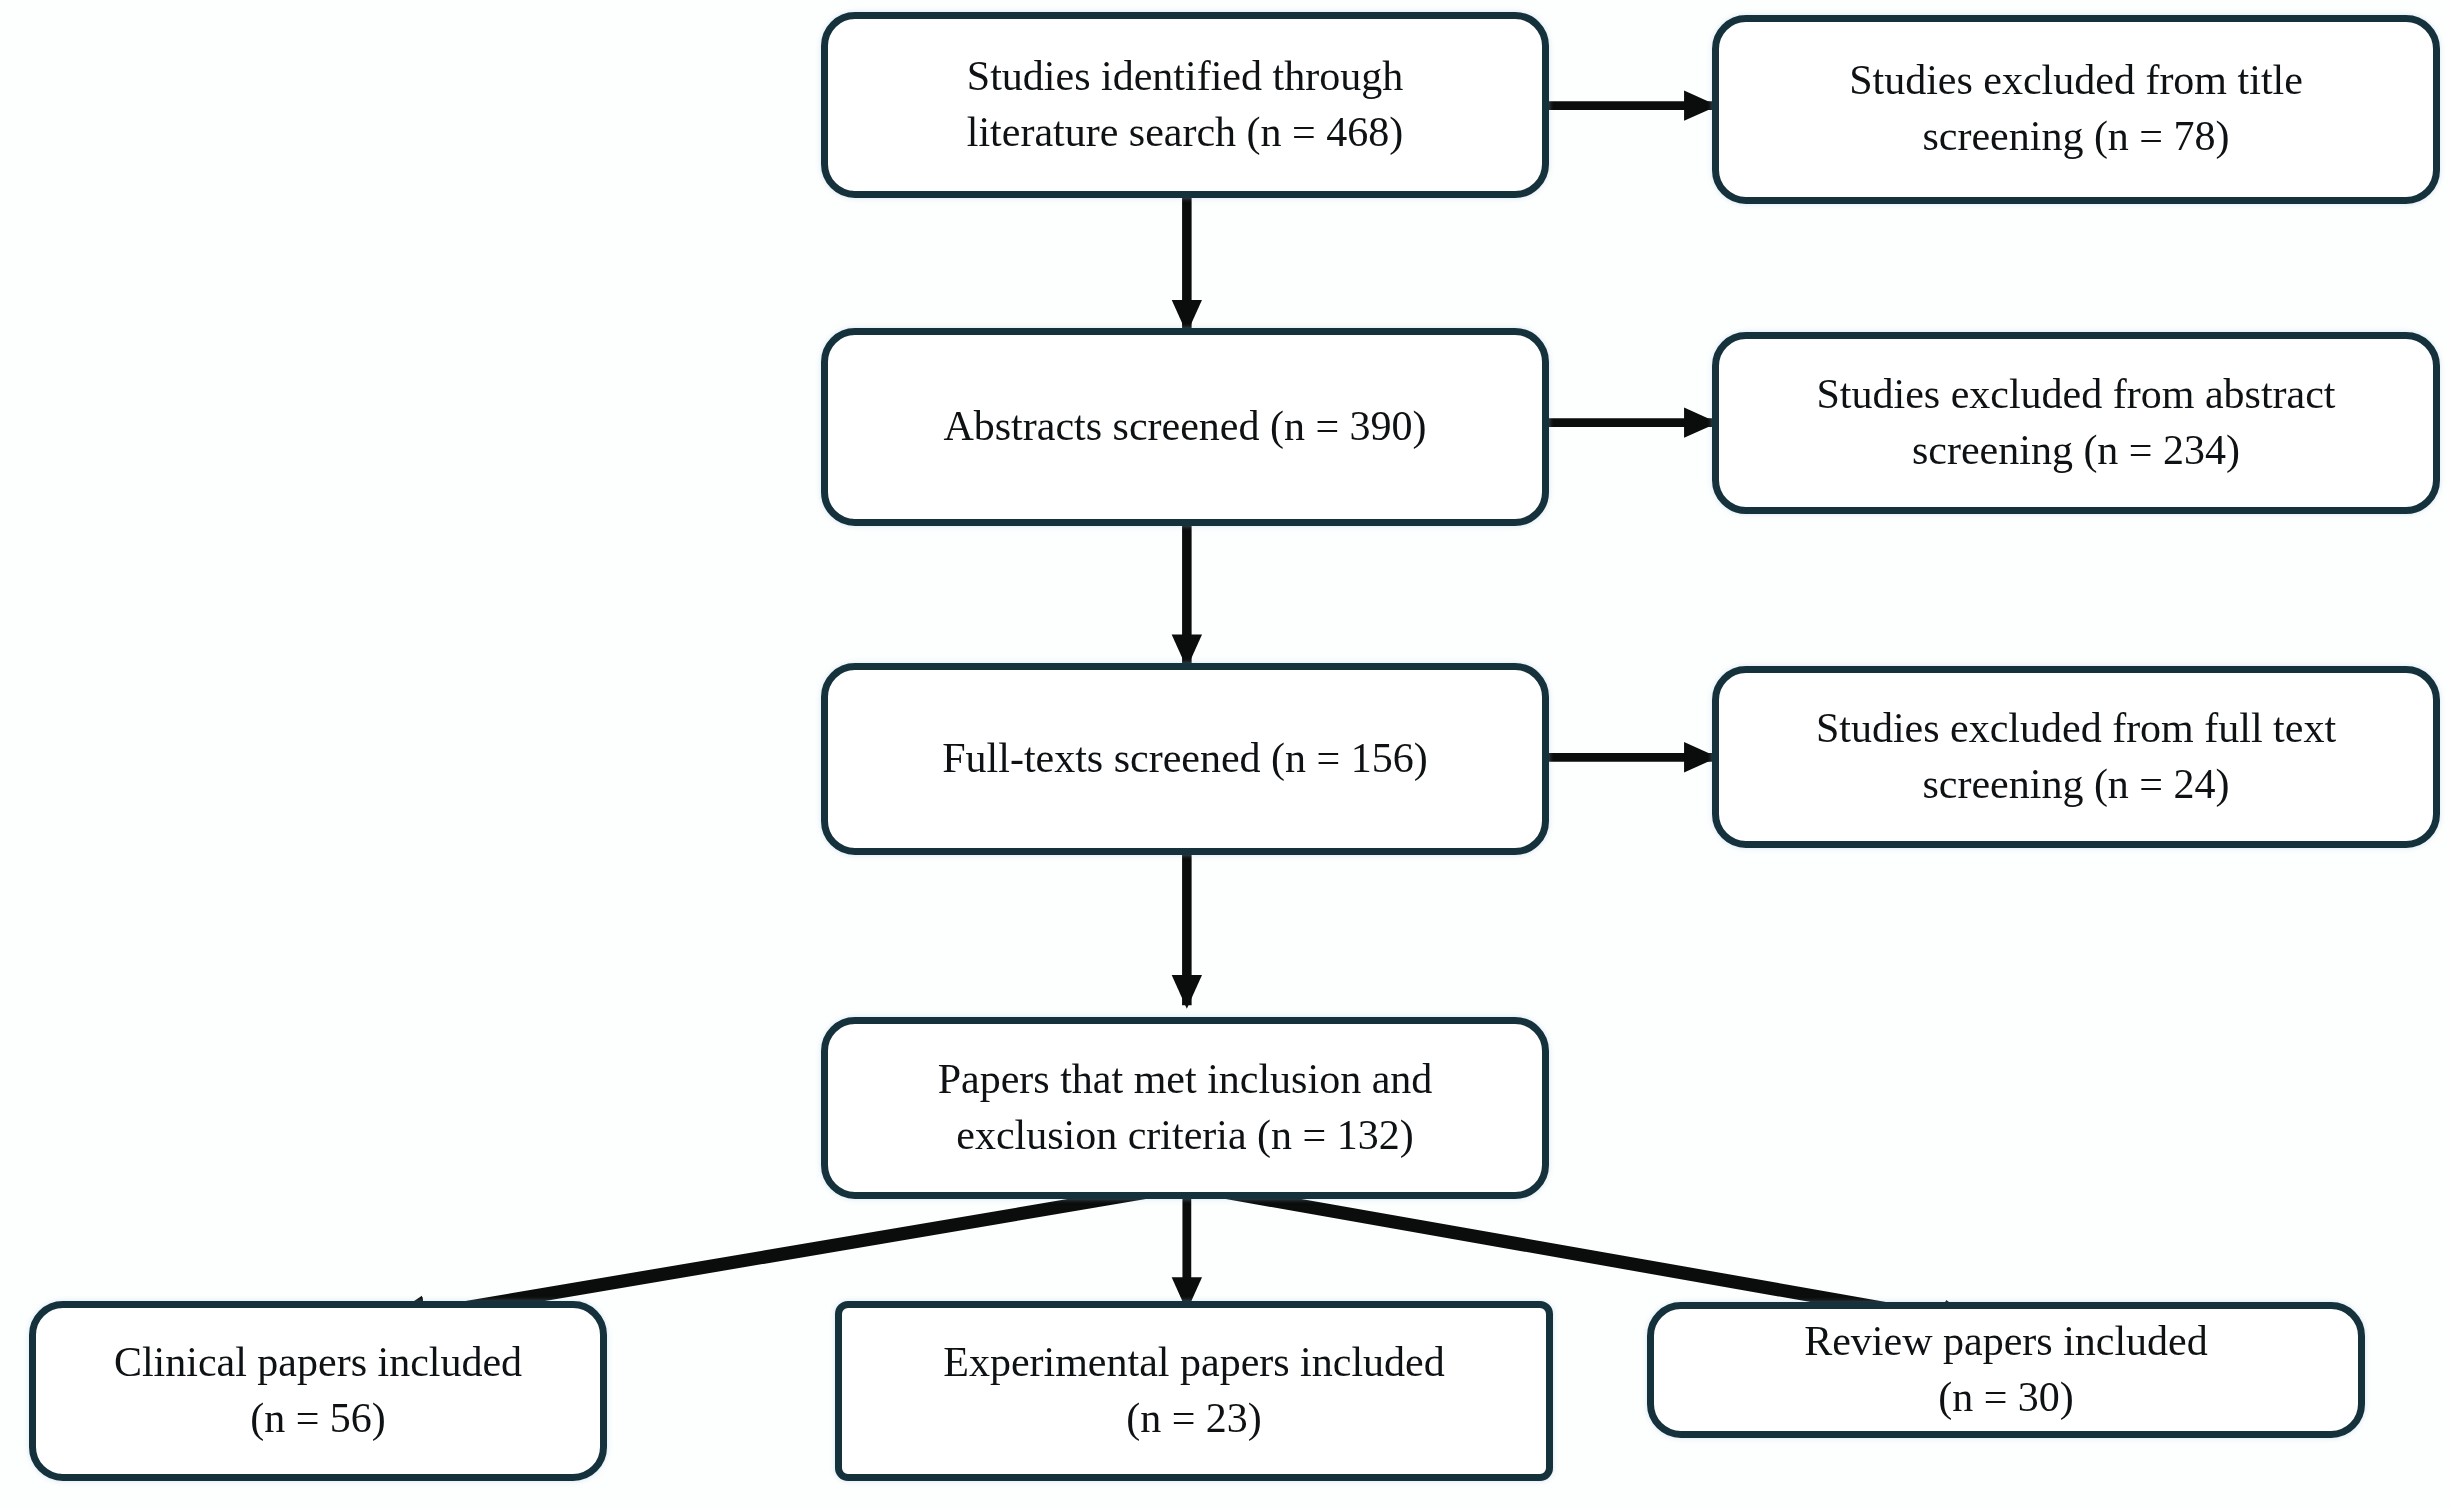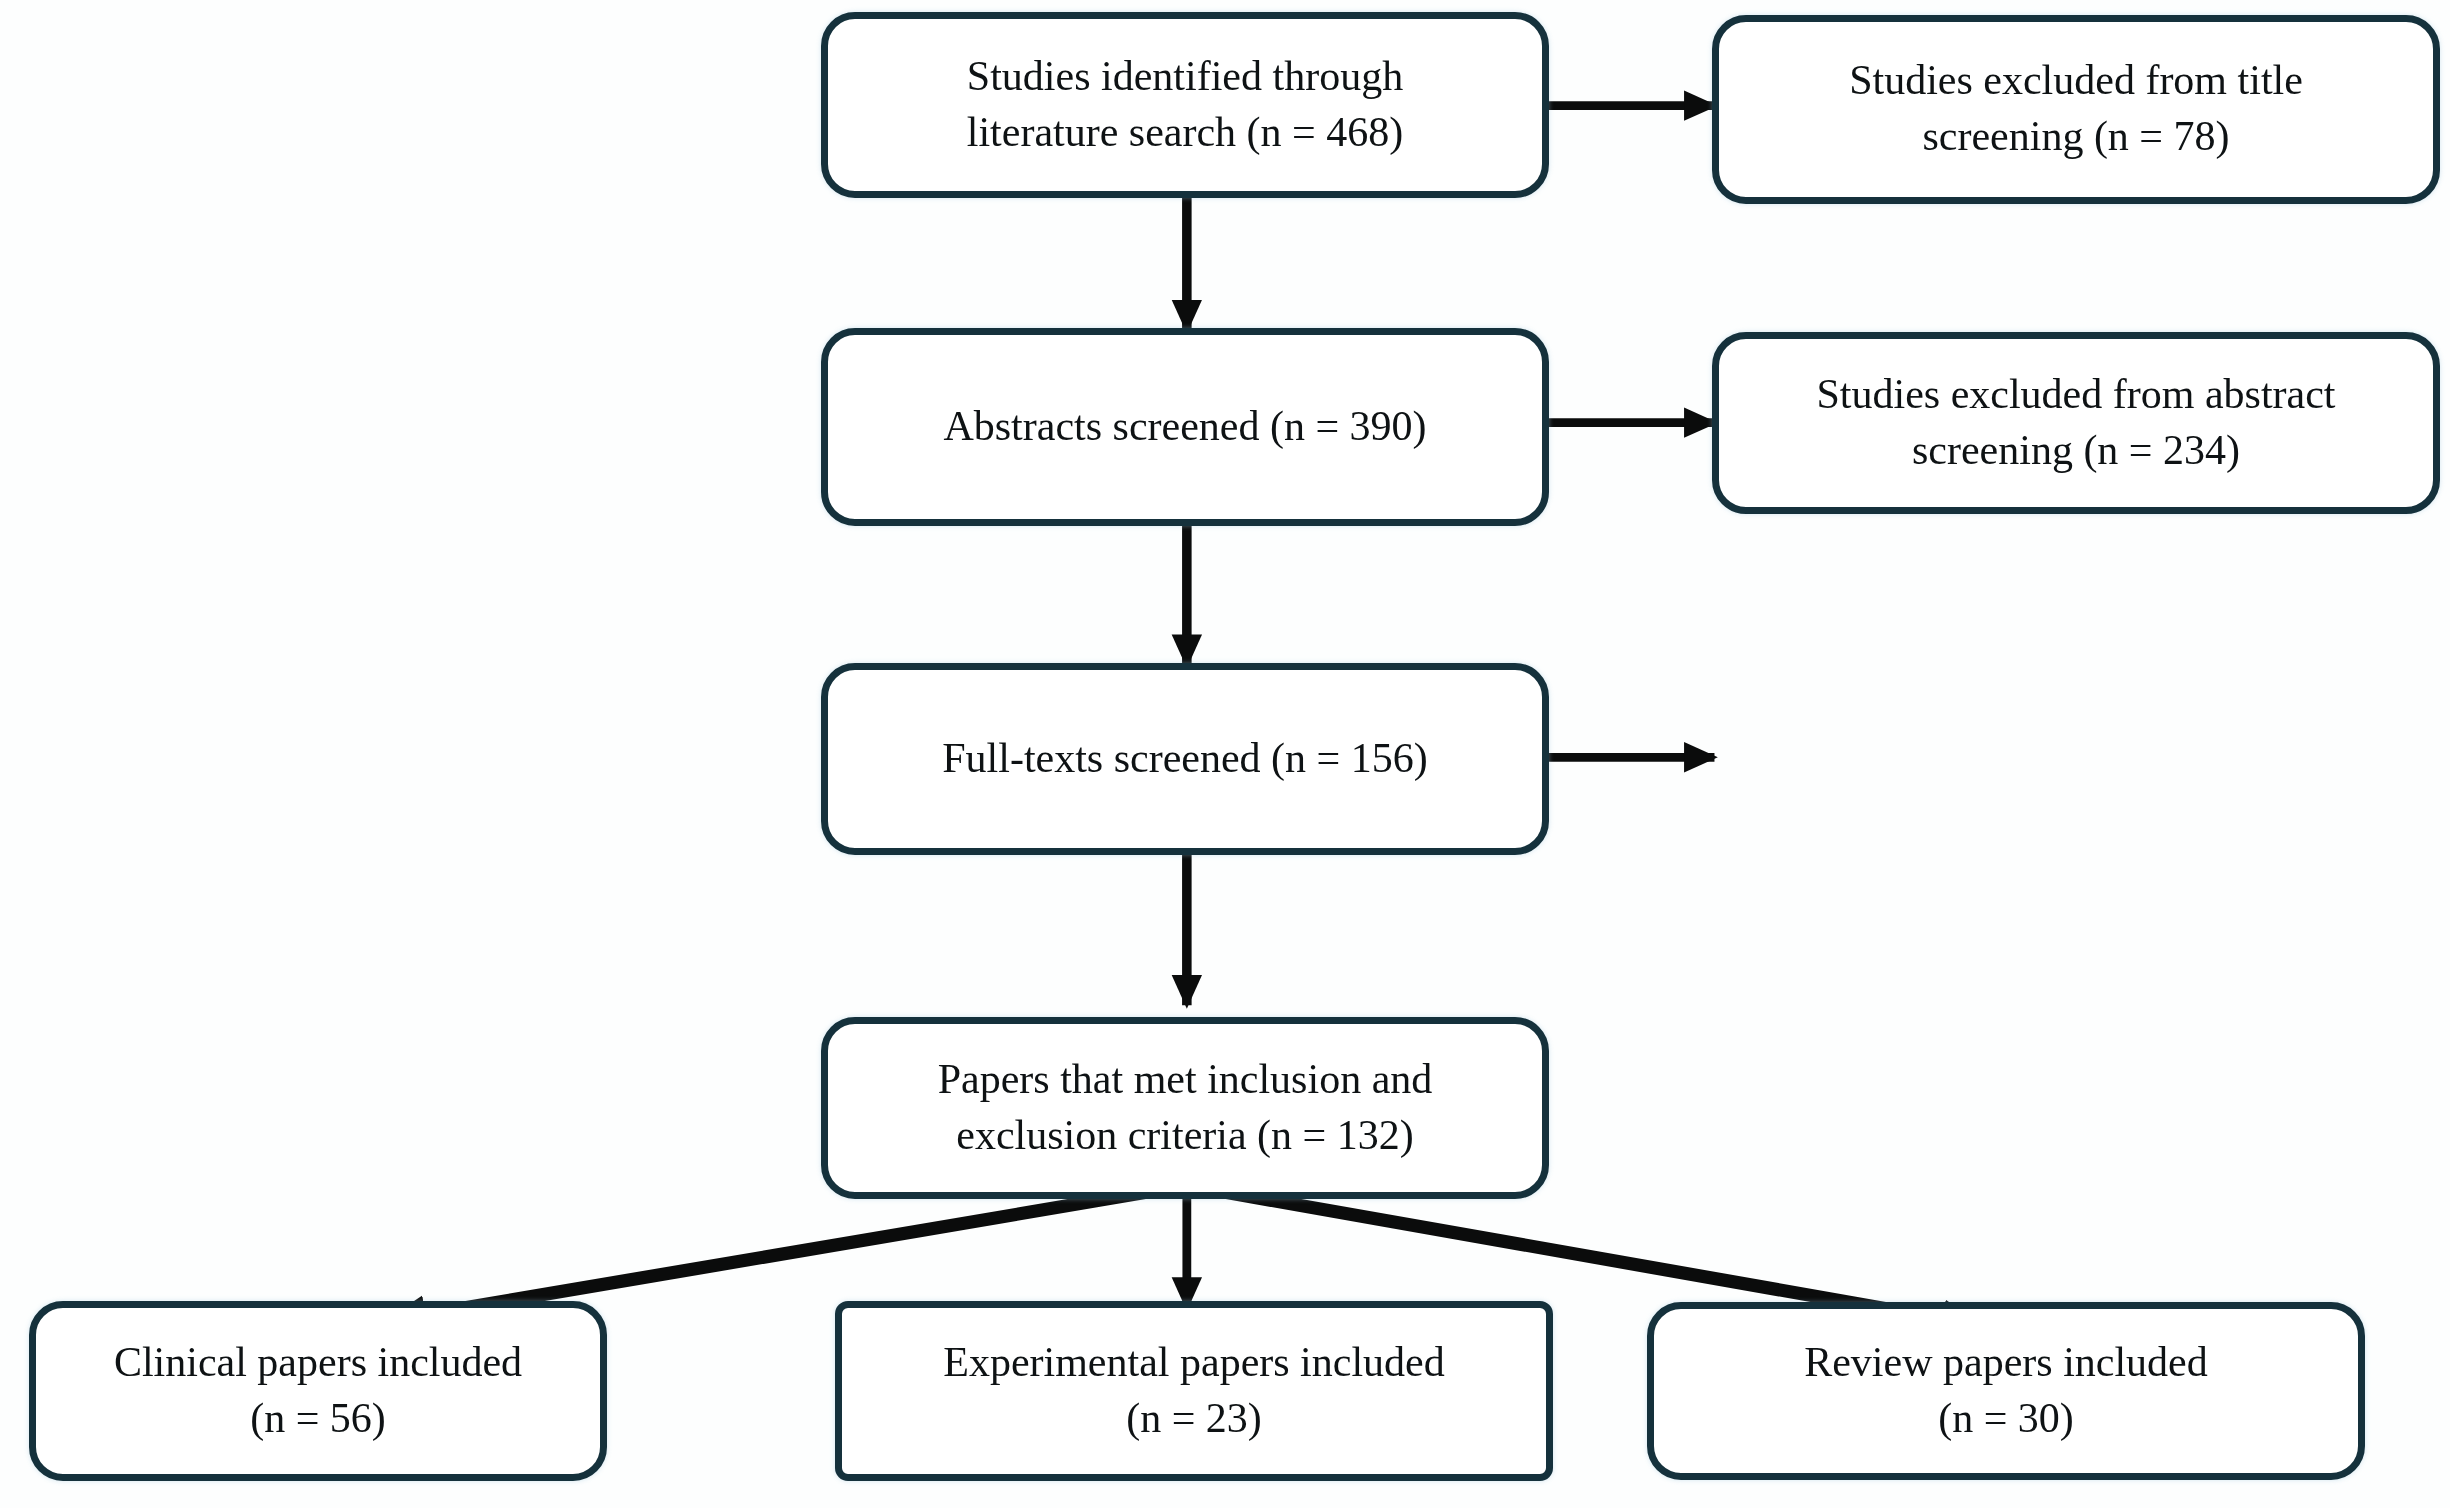--- a/index.html
+++ b/index.html
@@ -41,21 +41,21 @@
   .b-abstracts         { left: 821px; top: 328px;  width: 728px; height: 198px; }
   .b-fulltexts         { left: 821px; top: 663px;  width: 728px; height: 192px; }
   .b-included          { left: 821px; top: 1017px; width: 728px; height: 182px; }
   
   .b-excluded-title    { left: 1712px; top: 14.7px;   width: 728px; height: 189px; }
   .b-excluded-abstract { left: 1712px; top: 332px;  width: 728px; height: 182px; }
   .b-excluded-fulltext { left: 1712px; top: 666px;  width: 728px; height: 182px; }
   
   .b-clinical          { left: 29px;   top: 1301px; width: 578px; height: 180px; }
   .b-experimental      { left: 835px; top: 1301px; width: 718px; height: 180px; border-radius: 13px; }
-  .b-review            { left: 1647px; top: 1302px; width: 718px; height: 178px; }
+  .b-review            { left: 1647px; top: 1302px; width: 718px; height: 136px; }
 
   .arrows {
     position: absolute;
     left: 0;
     top: 0;
     width: 2450px;
     height: 1508px;
     pointer-events: none;
   }
   .arrows line {
@@ -112,20 +112,24 @@
   <div class="box b-excluded-title">
     <span class="line">Studies excluded from title</span>
     <span class="line">screening (n = 78)</span>
   </div>
 
   <div class="box b-excluded-abstract">
     <span class="line">Studies excluded from abstract</span>
     <span class="line">screening (n = 234)</span>
   </div>
 
+  <div class="box b-excluded-fulltext">
+    <span class="line">Studies excluded from full text</span>
+    <span class="line">screening (n = 24)</span>
+  </div>
 
   <div class="box b-clinical">
     <span class="line">Clinical papers included</span>
     <span class="line">(n = 56)</span>
   </div>
 
   <div class="box b-experimental">
     <span class="line">Experimental papers included</span>
     <span class="line">(n = 23)</span>
   </div>

